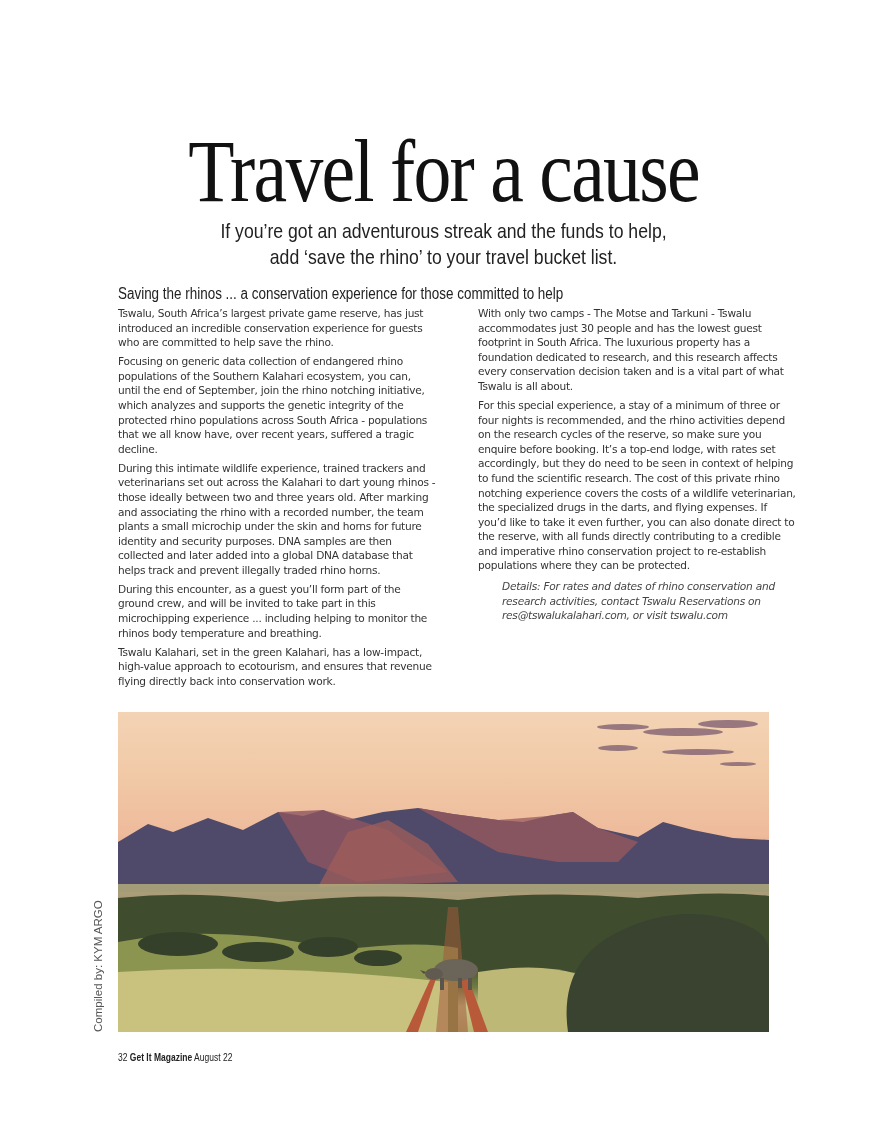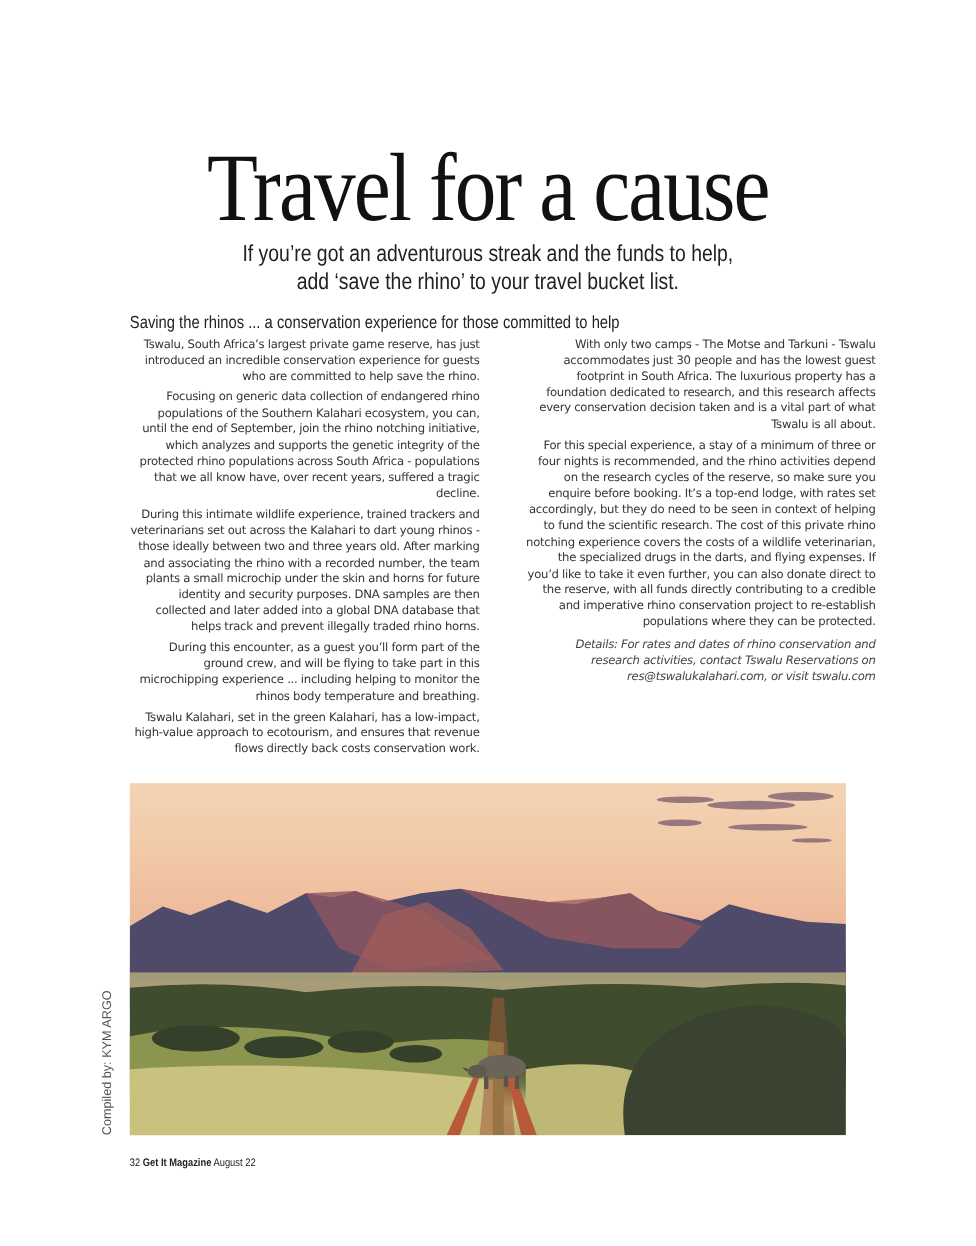--- a/index.html
+++ b/index.html
@@ -31,21 +31,21 @@
       transform: scaleX(0.84); transform-origin: left;
     }
     .col {
       position: absolute; top: 306px; width: 318px;
       font-family: "DejaVu Sans", "Liberation Sans", sans-serif;
       font-size: 10.6px; line-height: 14.6px; color: #333;
       letter-spacing: -0.25px;
     }
     .col-left { left: 118px; }
     .col-right { left: 478px; }
-    .col p { margin: 0 0 4.4px 0; text-align: right; }
+    .col p { margin: 0 0 4.4px 0; }
     .col p.details { font-style: italic; color: #444; margin-top: 6px; margin-left: 24px; }
     .photo {
       position: absolute; left: 118px; top: 712px; width: 651px; height: 320px;
       overflow: hidden;
       background: linear-gradient(180deg, #f3d3b4 0%, #f1c9a7 20%, #eebb9c 38%, #e9ad93 44%, #d9a089 45%, #c97e73 47%, #8b5a6a 52%, #6a4c68 58%, #4c4a66 62%, #6e6a4f 66%, #c8bf86 67%, #4b5a37 70%, #3d4a2c 78%, #6f7a43 86%, #c9c68a 92%, #b9b471 100%);
     }
     .photo svg { position: absolute; left: 0; top: 0; }
     .credit {
       position: absolute; left: 92px; top: 1032px;
       transform: rotate(-90deg); transform-origin: left top;
@@ -69,22 +69,22 @@
   <div>If you’re got an adventurous streak and the funds to help,</div>
   <div>add ‘save the rhino’ to your travel bucket list.</div>
 </div>
 
 <div class="subhead">Saving the rhinos ... a conservation experience for those committed to help</div>
 
 <div class="col col-left">
   <p>Tswalu, South Africa’s largest private game reserve, has just introduced an incredible conservation experience for guests who are committed to help save the rhino.</p>
   <p>Focusing on generic data collection of endangered rhino populations of the Southern Kalahari ecosystem, you can, until the end of September, join the rhino notching initiative, which analyzes and supports the genetic integrity of the protected rhino populations across South Africa - populations that we all know have, over recent years, suffered a tragic decline.</p>
   <p>During this intimate wildlife experience, trained trackers and veterinarians set out across the Kalahari to dart young rhinos - those ideally between two and three years old. After marking and associating the rhino with a recorded number, the team plants a small microchip under the skin and horns for future identity and security purposes. DNA samples are then collected and later added into a global DNA database that helps track and prevent illegally traded rhino horns.</p>
-  <p>During this encounter, as a guest you’ll form part of the ground crew, and will be flying to take part in this microchipping experience ... including helping to monitor the rhinos body temperature and breathing.</p>
-  <p>Tswalu Kalahari, set in the green Kalahari, has a low-impact, high-value approach to ecotourism, and ensures that revenue flows directly back costs conservation work.</p>
+  <p>During this encounter, as a guest you’ll form part of the ground crew, and will be invited to take part in this microchipping experience ... including helping to monitor the rhinos body temperature and breathing.</p>
+  <p>Tswalu Kalahari, set in the green Kalahari, has a low-impact, high-value approach to ecotourism, and ensures that revenue flying directly back into conservation work.</p>
 </div>
 
 <div class="col col-right">
   <p>With only two camps - The Motse and Tarkuni - Tswalu accommodates just 30 people and has the lowest guest footprint in South Africa. The luxurious property has a foundation dedicated to research, and this research affects every conservation decision taken and is a vital part of what Tswalu is all about.</p>
   <p>For this special experience, a stay of a minimum of three or four nights is recommended, and the rhino activities depend on the research cycles of the reserve, so make sure you enquire before booking. It’s a top-end lodge, with rates set accordingly, but they do need to be seen in context of helping to fund the scientific research. The cost of this private rhino notching experience covers the costs of a wildlife veterinarian, the specialized drugs in the darts, and flying expenses. If you’d like to take it even further, you can also donate direct to the reserve, with all funds directly contributing to a credible and imperative rhino conservation project to re-establish populations where they can be protected.</p>
   <p class="details">Details: For rates and dates of rhino conservation and research activities, contact Tswalu Reservations on res@tswalukalahari.com, or visit tswalu.com</p>
 </div>
 
 <div class="photo" aria-label="Rhino standing on a dirt track in Kalahari savanna with pink-lit mountains at sunset">
   <svg width="651" height="320" viewBox="0 0 651 320">

